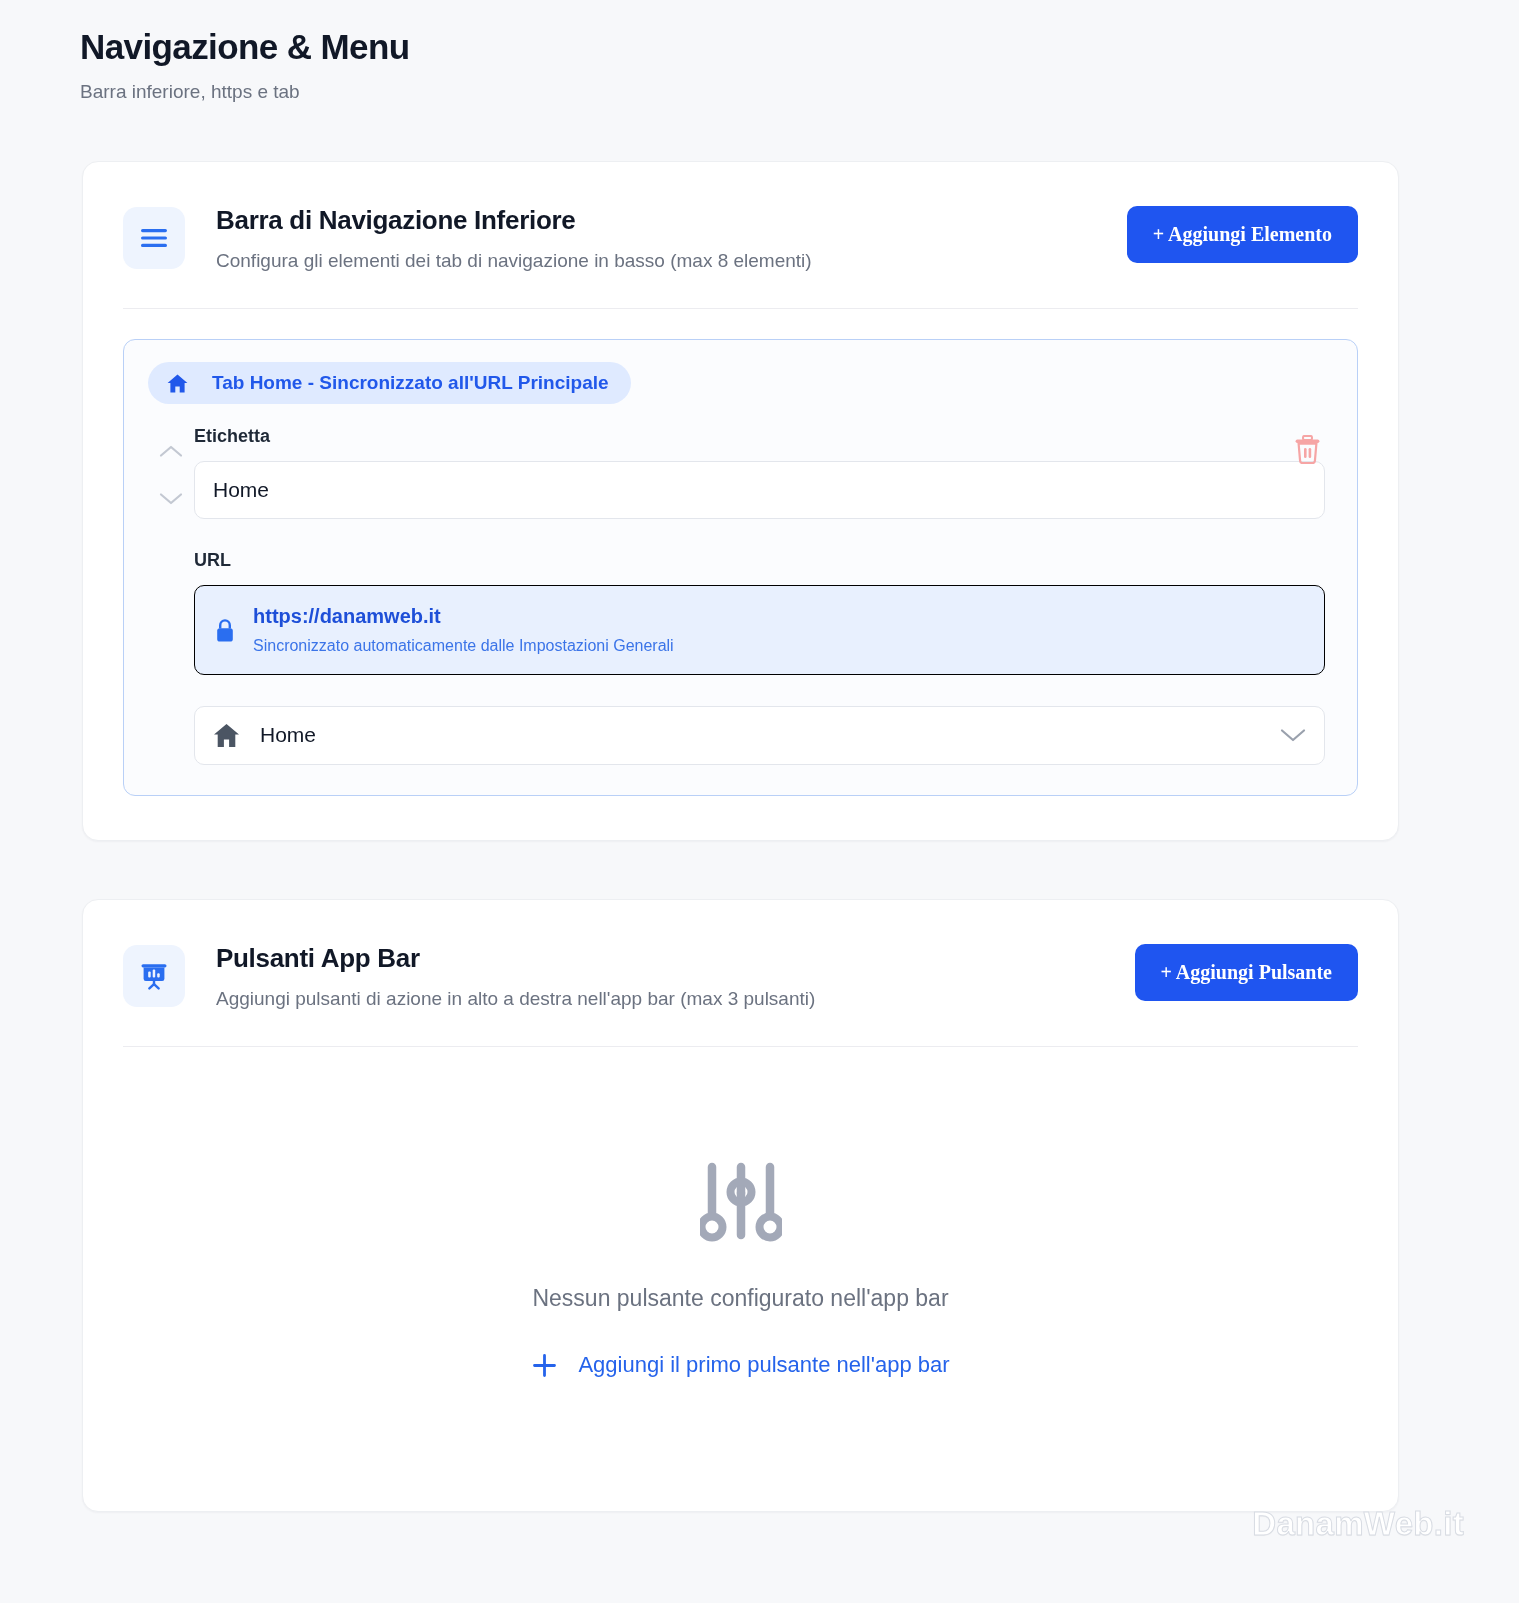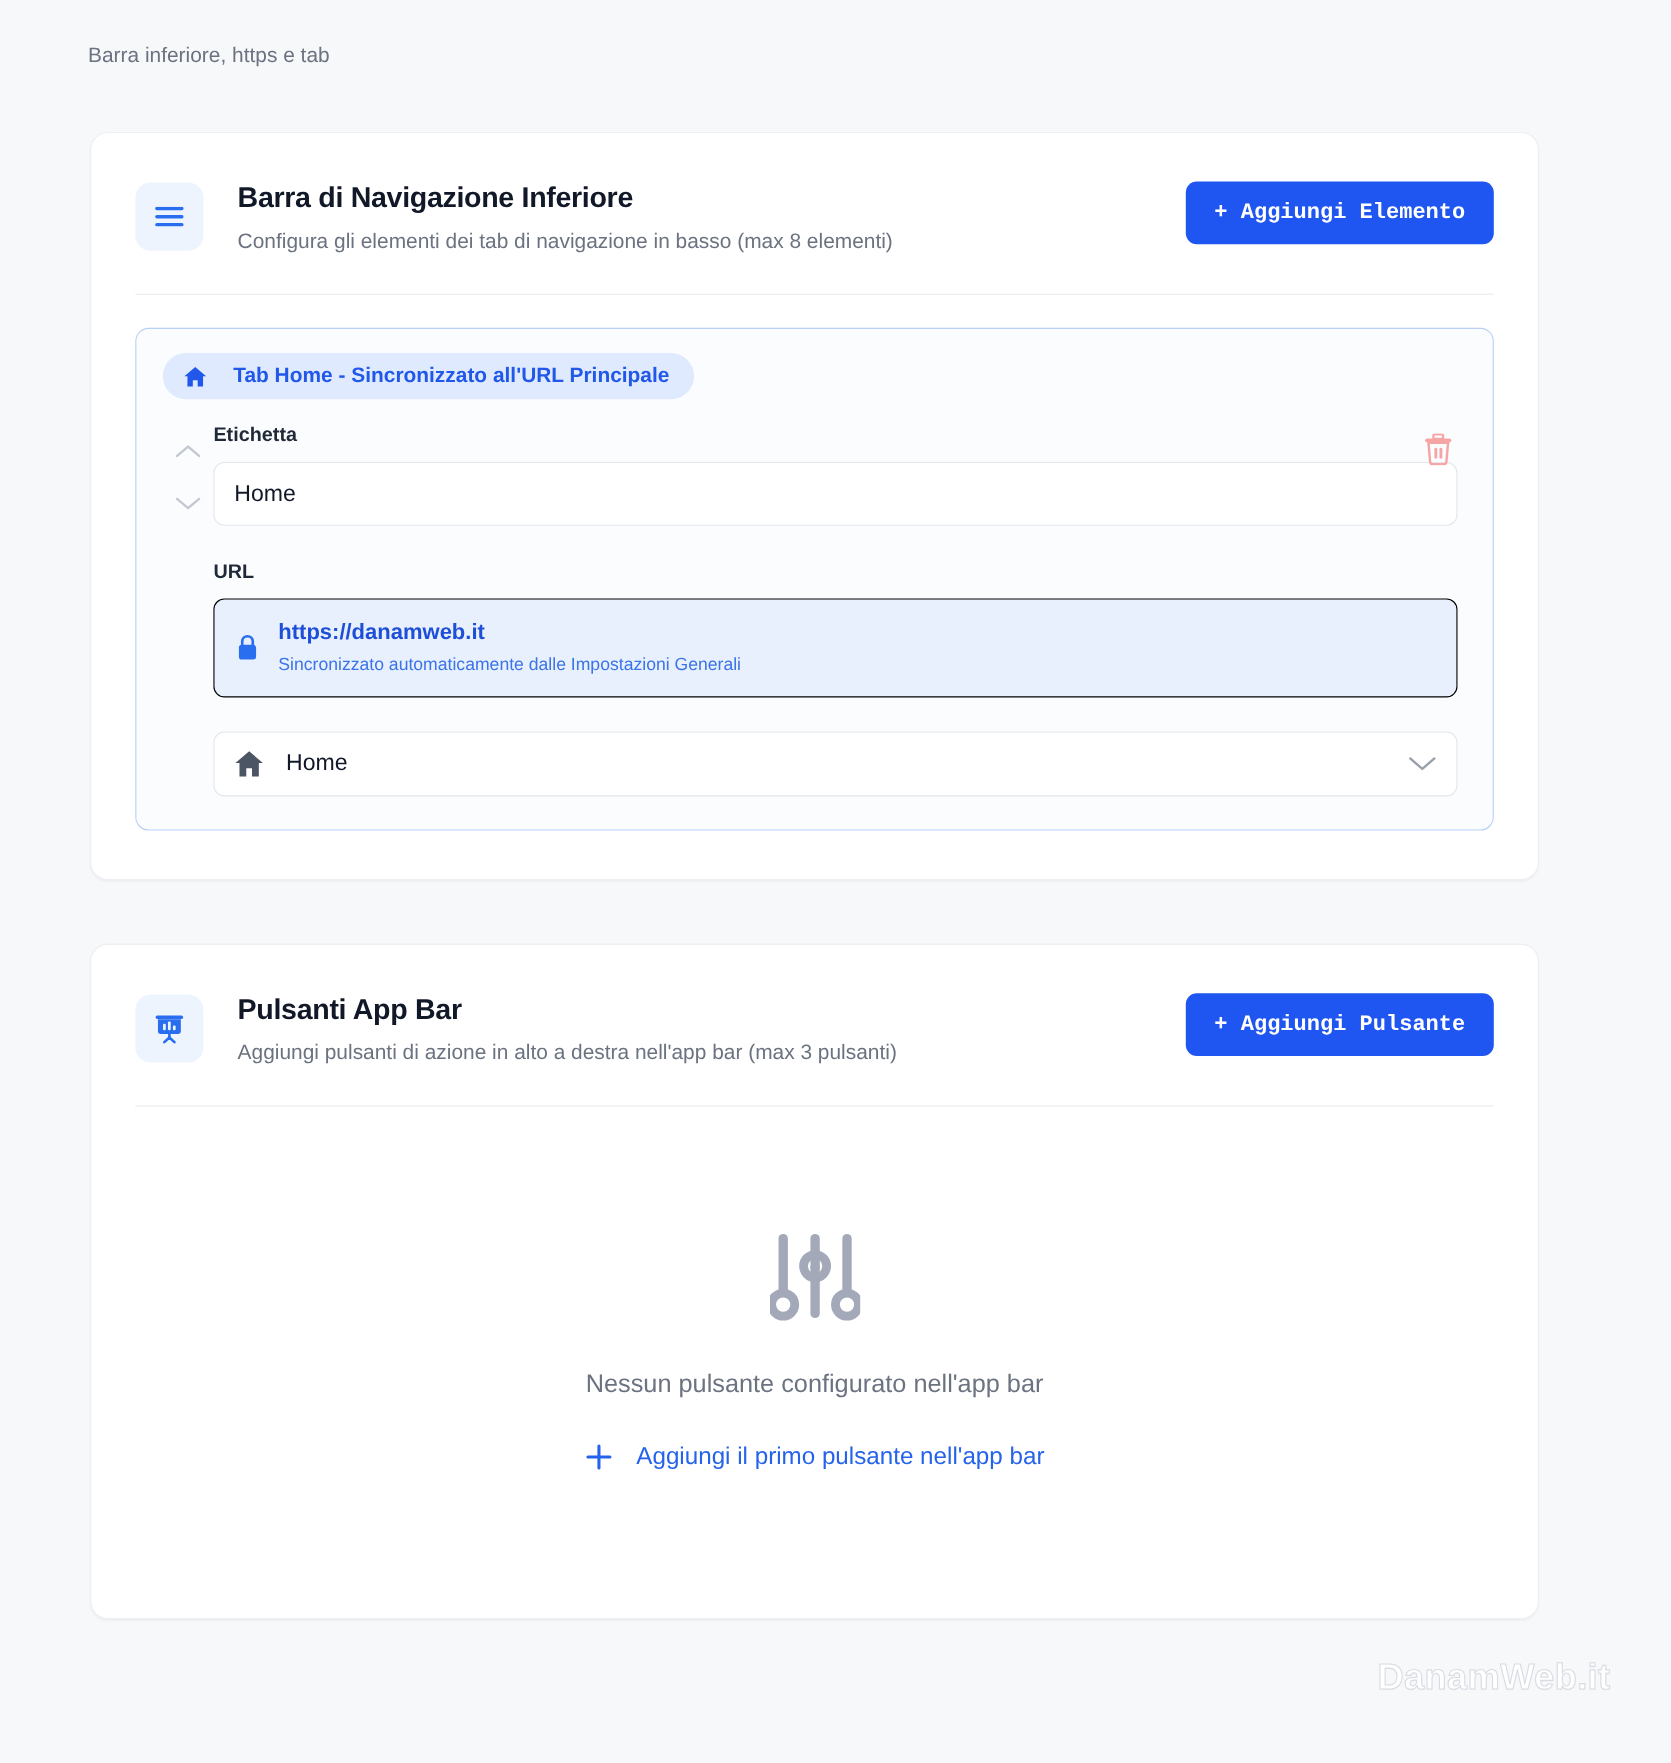--- a/index.html
+++ b/index.html
@@ -63,21 +63,21 @@
     margin-top:14px;
     font-size:19px;
     color:#6b7280;
   }
   .btn-primary{
     flex:0 0 auto;
     background:#1f55f0;
     color:#fff;
     border:none;
     border-radius:10px;
-    font-family:Liberation Mono, monospace;
+    font-family:Liberation Serif, serif;
     font-size:20px;
     font-weight:bold;
     padding:17px 26px;
     cursor:pointer;
     white-space:nowrap;
     margin-top:3px;
   }
   .divider{
     height:1px;background:#ececf0;
     margin:36px 40px 0 40px;
@@ -220,20 +220,21 @@
     text-shadow:0 1px 1px rgba(0,0,0,.05);
     user-select:none;
   }
 </style>
 </head>
 <body>
 
 <div class="page">
 
   <div class="page-head">
+    <h1 class="page-title">Navigazione &amp; Menu</h1>
     <div class="page-sub">Barra inferiore, https e tab</div>
   </div>
 
   <section class="card">
     <div class="card-head">
       <div class="head-icon">
         <svg width="26" height="18" viewBox="0 0 26 18" aria-hidden="true">
           <rect x="0" y="0" width="26" height="3.2" rx="1.6" fill="#2a6ef0"></rect>
           <rect x="0" y="7.4" width="26" height="3.2" rx="1.6" fill="#2a6ef0"></rect>
           <rect x="0" y="14.8" width="26" height="3.2" rx="1.6" fill="#2a6ef0"></rect>

